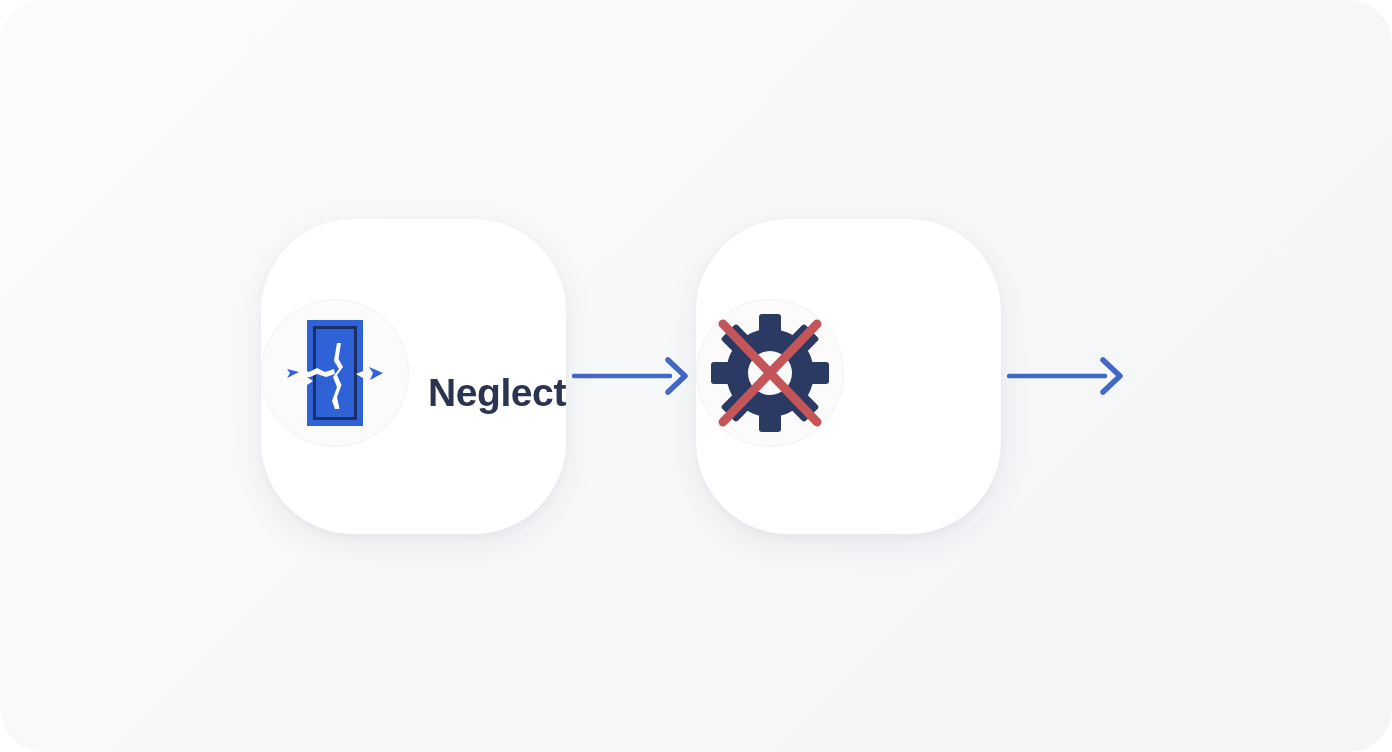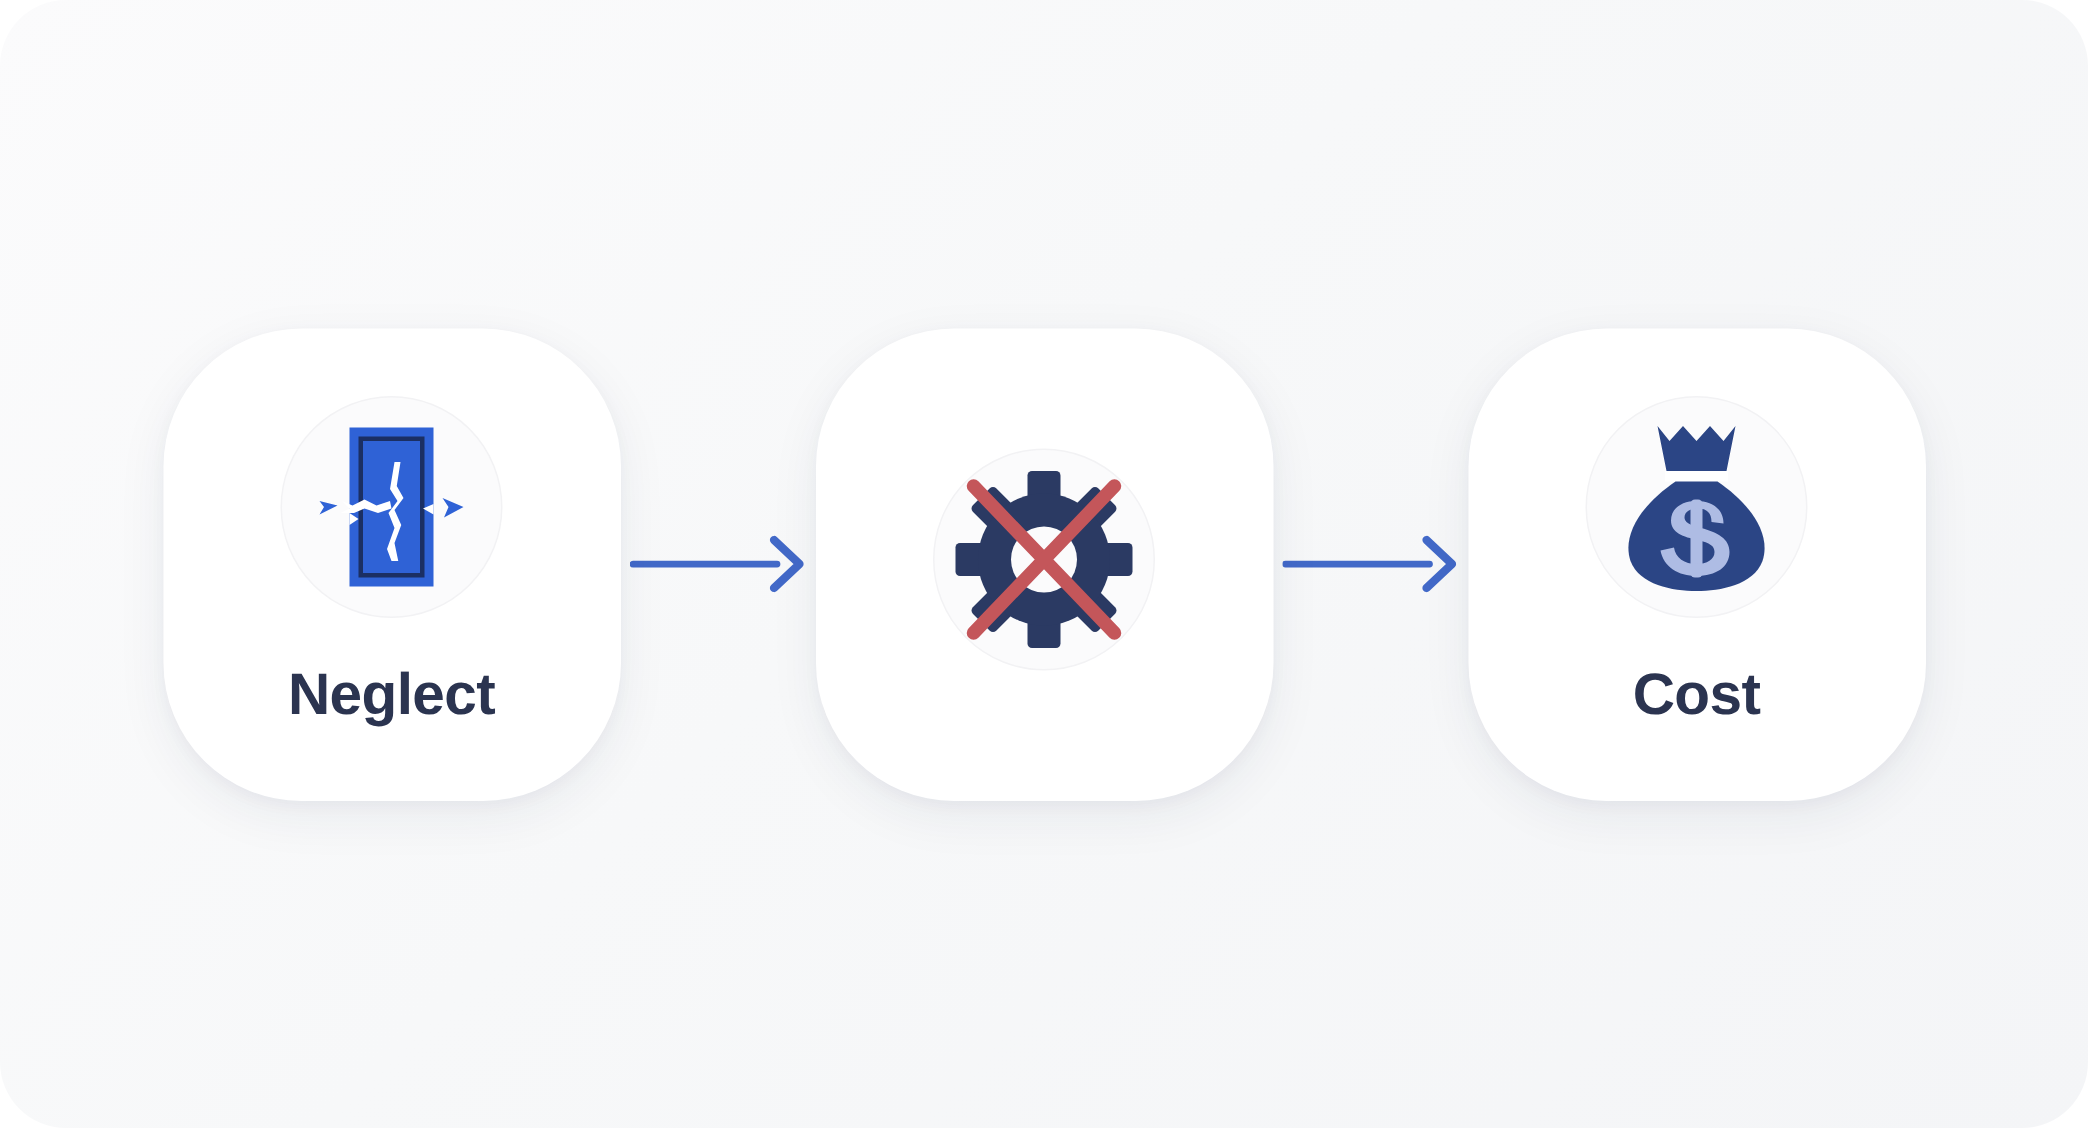--- a/index.html
+++ b/index.html
@@ -40,23 +40,23 @@
   .card {
     position: relative;
     width: 305px;
     height: 315px;
     flex: 0 0 auto;
     background: #ffffff;
     border-radius: 92px;
     box-shadow: 0 10px 34px rgba(30, 41, 80, 0.065),
                 0 3px 10px rgba(30, 41, 80, 0.035);
     display: flex;
-    flex-direction: column;
+    flex-direction: row;
     align-items: center;
-    justify-content: center;
+    justify-content: space-between;
   }
 
   .icon-circle {
     width: 146px;
     height: 146px;
     border-radius: 50%;
     background: #fbfbfc;
     border: 1px solid #f2f2f4;
     display: flex;
     align-items: center;
@@ -154,41 +154,15 @@
       </div>
     </div>
 
     <div class="arrow">
       <svg width="118" height="40" viewBox="0 0 118 40">
         <line x1="2" y1="20" x2="98" y2="20" stroke="#4269c8" stroke-width="4.5" stroke-linecap="round"></line>
         <polyline points="96,4 113,20 96,36" fill="none" stroke="#4269c8" stroke-width="5.5" stroke-linecap="round" stroke-linejoin="round"></polyline>
       </svg>
     </div>
 
-    <div class="card">
-      <div class="icon-circle">
-
-        <svg width="108" height="116" viewBox="0 0 108 116">
-
-          <path d="M28 4 L36 14 L45 4 L54 14 L63 4 L72 14 L80 4
-                   L74 34 L34 34 Z" fill="#2b4585"></path>
-
-          <rect x="33" y="34" width="42" height="7" fill="#ffffff"></rect>
-
-          <path d="M40 41 C18 56 4 76 10 94 C16 110 38 114 54 114
-                   C70 114 92 110 98 94 C104 76 90 56 68 41 Z" fill="#2b4585"></path>
-
-          <g fill="#aebce4">
-            <rect x="50" y="53" width="8" height="52" rx="3"></rect>
-            <path d="M72 69 C72 59 64 54 54 54 C44 54 37 59 37 67
-                     C37 75 45 78 55 80 C63 82 66 84 66 88
-                     C66 93 61 96 54 96 C46 96 40 92 39 85
-                     L30 87 C32 98 42 104 54 104 C67 104 76 98 76 88
-                     C76 79 68 75 57 72 C49 70 46 68 46 65
-                     C46 61 50 59 55 59 C61 59 64 62 64 68 Z"></path>
-          </g>
-        </svg>
-      </div>
-      <div class="card-label">Cost</div>
-    </div>
 
   </div>
 </div>
 
 </body></html>

